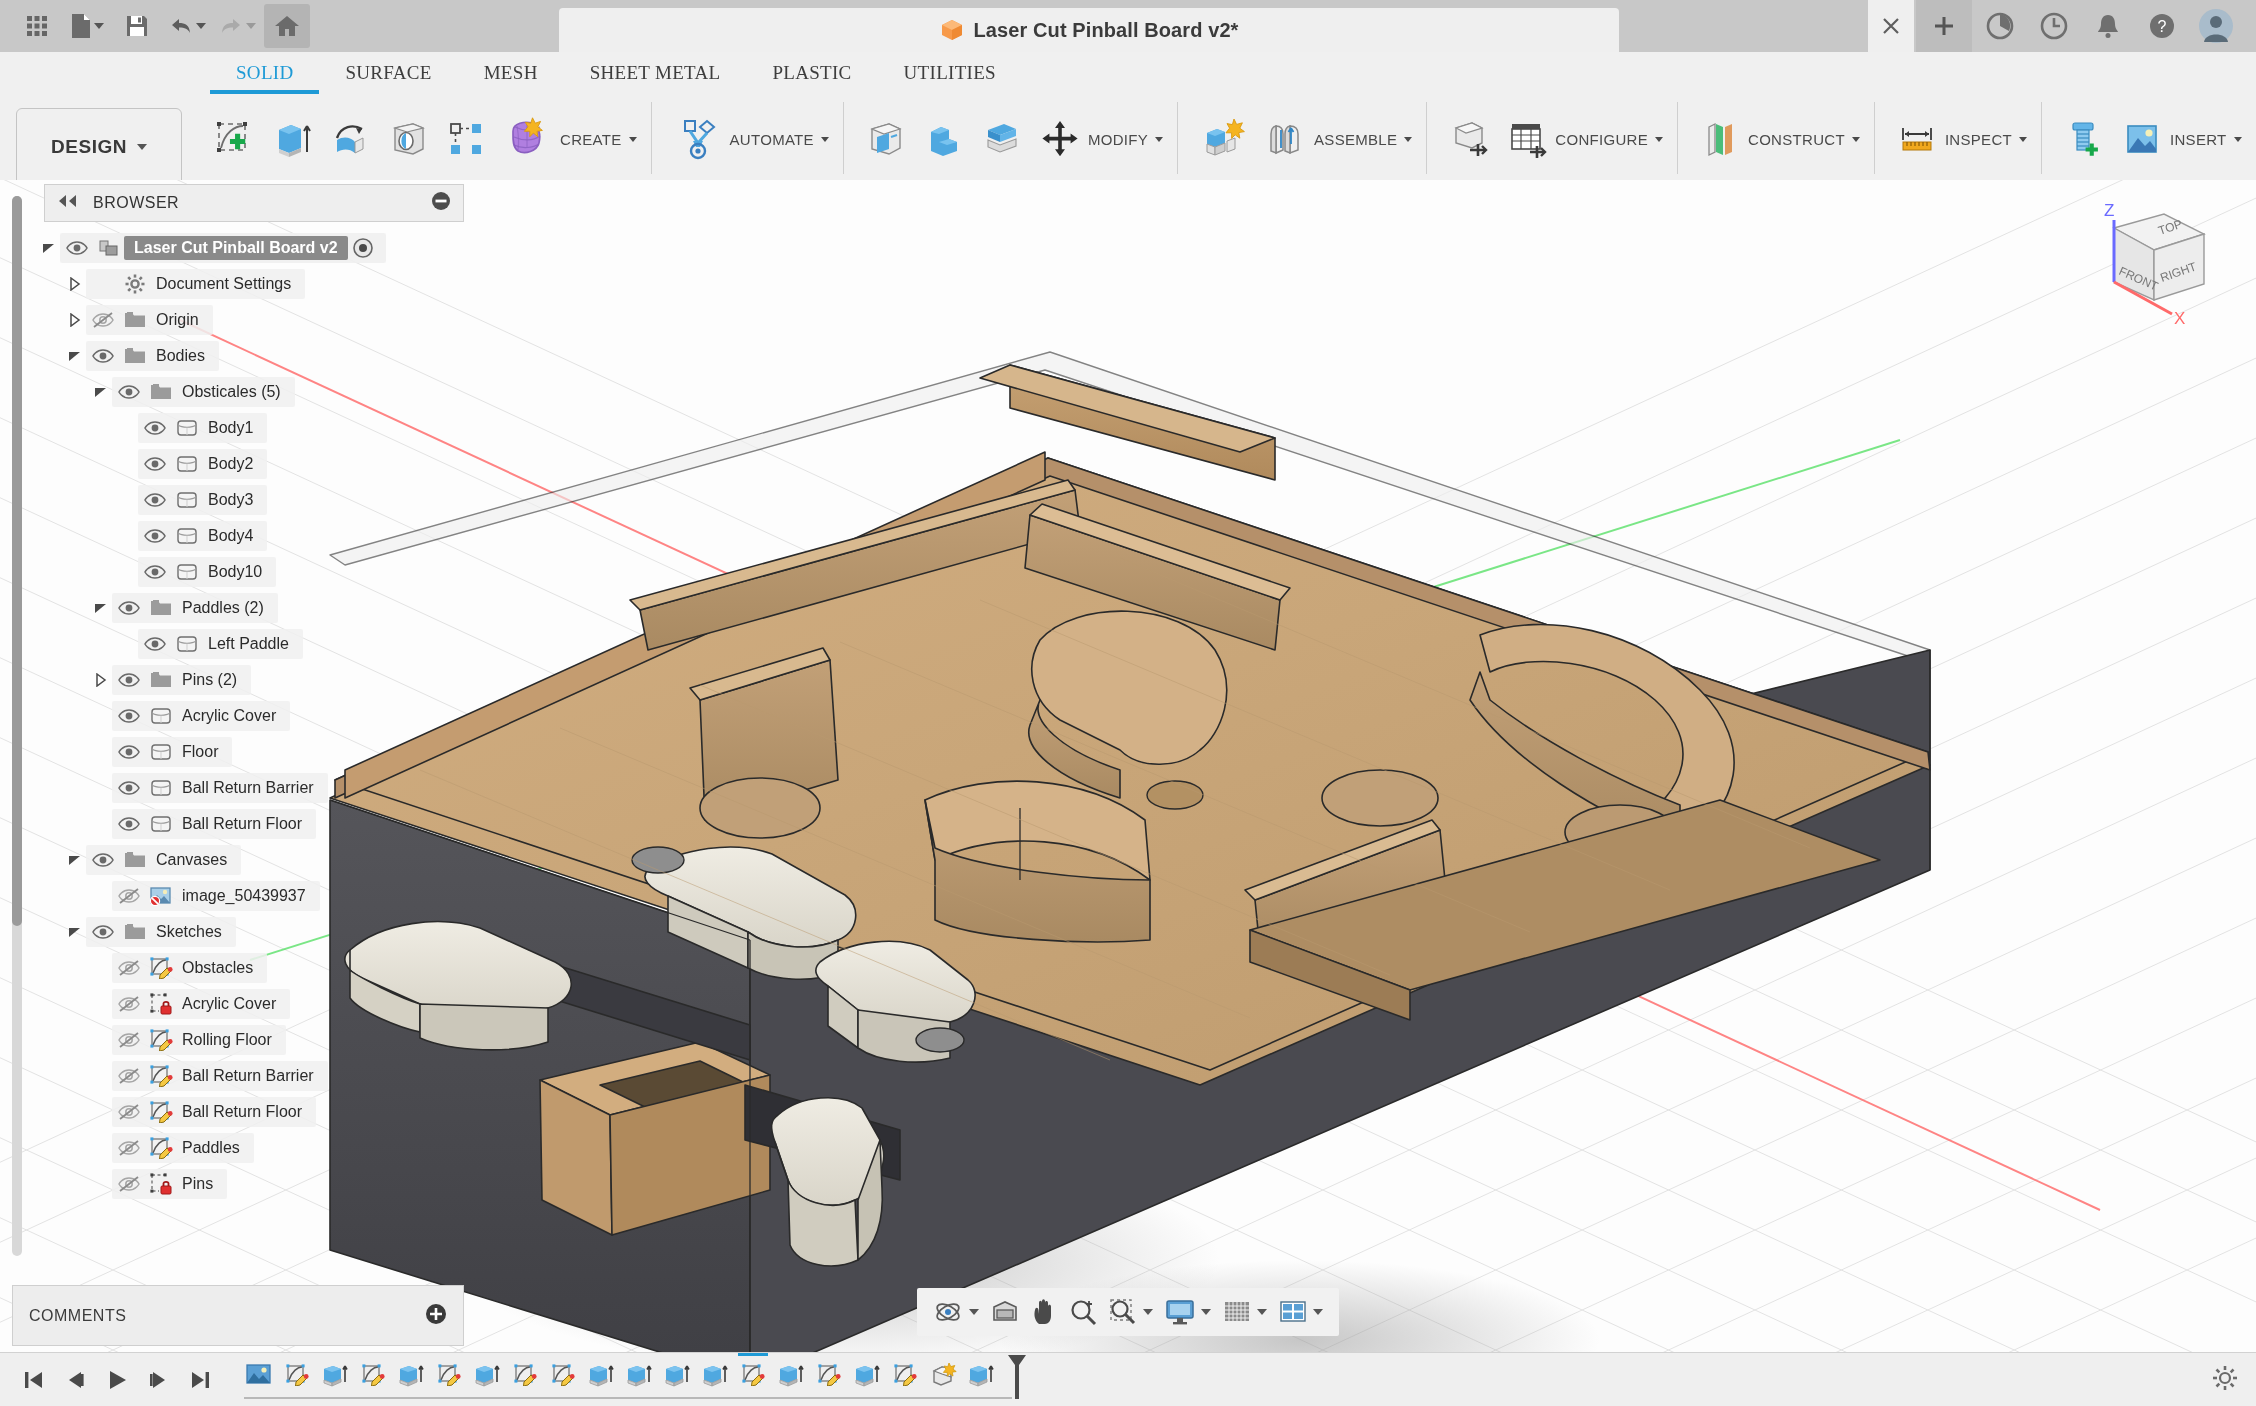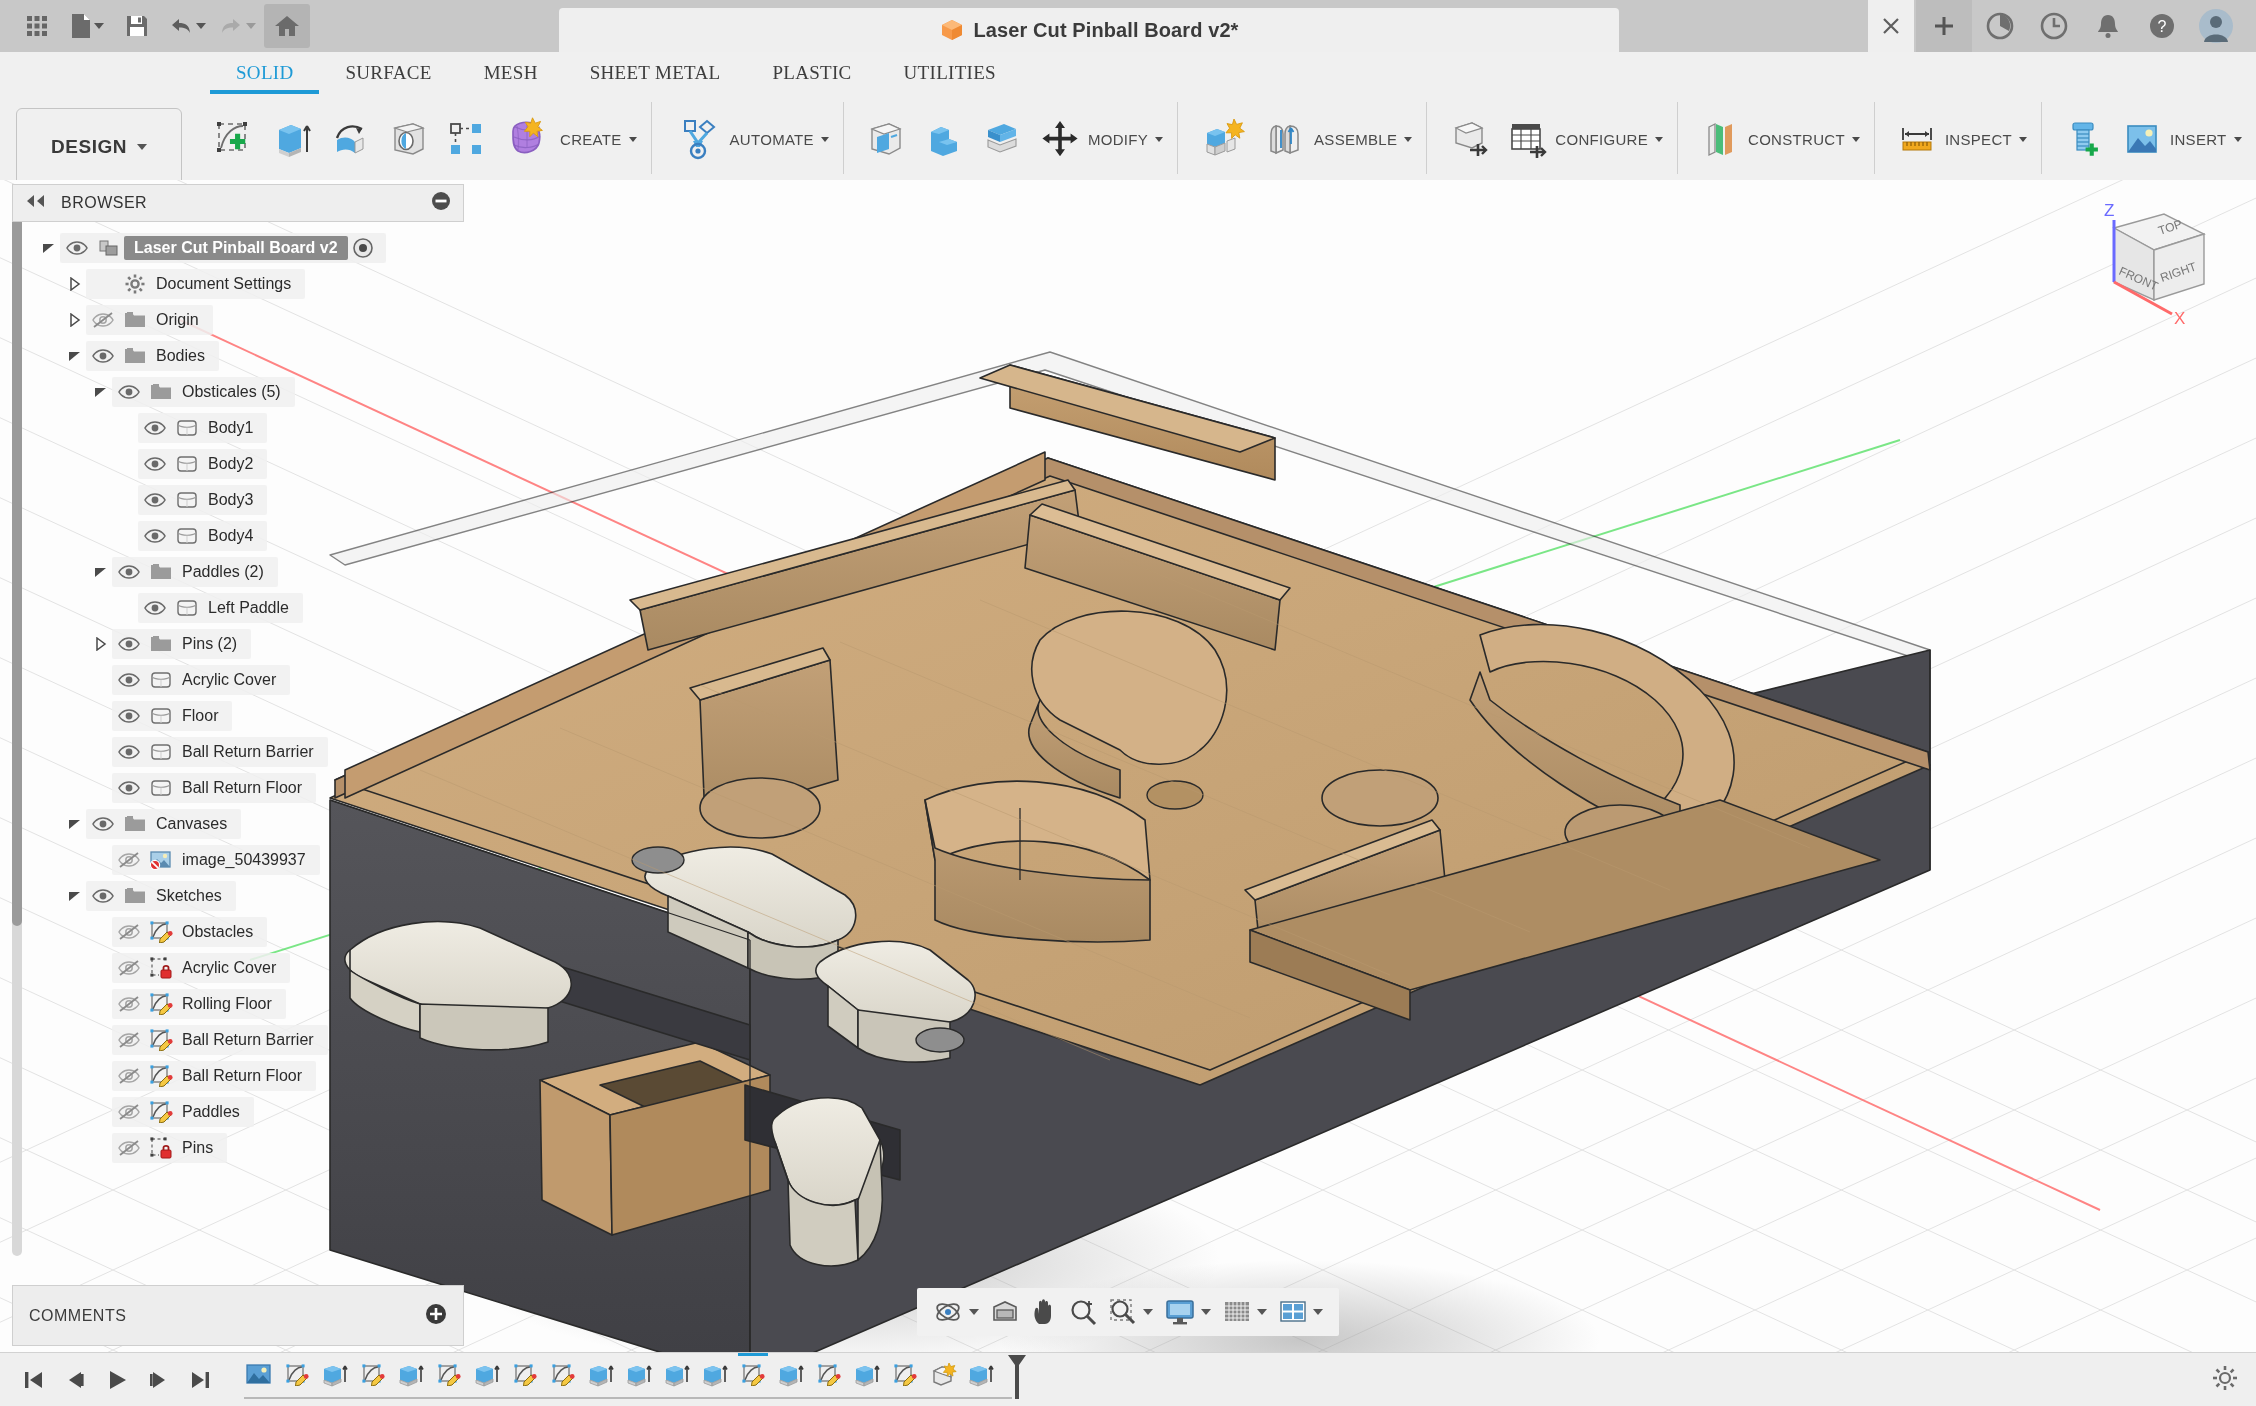--- a/index.html
+++ b/index.html
@@ -57,21 +57,21 @@
   .vdiv { width:1px; background:#cfcfcf; height:72px; margin:4px 4px 0 4px; }
 
   
   .canvas { position:absolute; left:0; top:180px; width:2256px; height:1226px;
     background:#fdfdfd; overflow:hidden; }
   .gridsvg { position:absolute; left:0; top:0; }
 
   
   .browser { position:absolute; left:12px; top:184px; width:452px; }
   .bhead { height:38px; background:#eeeeee; border:1px solid #cfcfcf; display:flex;
-     align-items:center; padding:0 12px; }
+     align-items:center; padding:0 12px;margin-left:32px; }
   .bhead .btitle { font-size:16px; color:#333; margin-left:14px; letter-spacing:.5px;}
   .bhead .minus { margin-left:auto; }
   .tree { margin-top:8px; position:relative; }
   .trow { height:36px; display:flex; align-items:center; position:relative; white-space:nowrap; }
   .tchip { display:inline-flex; align-items:center; background:rgba(240,240,240,.86); height:30px;
      border-radius:2px; padding-right:8px;}
   .arrow { width:22px; height:30px; display:flex; align-items:center; justify-content:center; cursor:pointer;}
   .eyebox { width:34px; height:30px; display:flex; align-items:center; justify-content:center; cursor:pointer;}
   .ibox { width:30px; height:30px; display:flex; align-items:center; justify-content:center;}
   .tlabel { font-size:16px; color:#2b2b2b; padding:0 6px; }
@@ -926,20 +926,40 @@
               <svg width="22" height="20" viewBox="0 0 22 20">
                 <rect x="2" y="3" width="18" height="14" rx="3" fill="#f4f4f4" stroke="#6f6f6f" stroke-width="1.4"></rect>
                 <path d="M2 7 C6 10 16 10 20 7" fill="none" stroke="#9a9a9a" stroke-width="1.1"></path>
                 <path d="M11 10 V17" stroke="#cfcfcf" stroke-width="1"></path>
               </svg>
             </span>
             <span class="tlabel">Body4</span>
           </span>
         </div>
         <div class="trow">
+          <span style="width: 104px;"></span>
+          <span class="arrow"></span>
+          <span class="tchip">
+            <span class="eyebox">
+              <svg width="22" height="14" viewBox="0 0 22 14">
+                <path d="M11 1 C4 1 1 7 1 7 C1 7 4 13 11 13 C18 13 21 7 21 7 C21 7 18 1 11 1 Z" fill="none" stroke="#6a6a6a" stroke-width="1.6"></path>
+                <circle cx="11" cy="7" r="3.4" fill="#6a6a6a"></circle>
+              </svg>
+            </span>
+            <span class="ibox">
+              <svg width="22" height="20" viewBox="0 0 22 20">
+                <rect x="2" y="3" width="18" height="14" rx="3" fill="#f4f4f4" stroke="#6f6f6f" stroke-width="1.4"></rect>
+                <path d="M2 7 C6 10 16 10 20 7" fill="none" stroke="#9a9a9a" stroke-width="1.1"></path>
+                <path d="M11 10 V17" stroke="#cfcfcf" stroke-width="1"></path>
+              </svg>
+            </span>
+            <span class="tlabel">Body10</span>
+          </span>
+        </div>
+        <div class="trow">
           <span style="width: 78px;"></span>
           <span class="arrow">
             <svg width="14" height="14" viewBox="0 0 14 14">
               <path d="M1 3 L12 3 L1 12 Z" fill="#4a4a4a"></path>
             </svg>
           </span>
           <span class="tchip">
             <span class="eyebox">
               <svg width="22" height="14" viewBox="0 0 22 14">
                 <path d="M11 1 C4 1 1 7 1 7 C1 7 4 13 11 13 C18 13 21 7 21 7 C21 7 18 1 11 1 Z" fill="none" stroke="#6a6a6a" stroke-width="1.6"></path>

